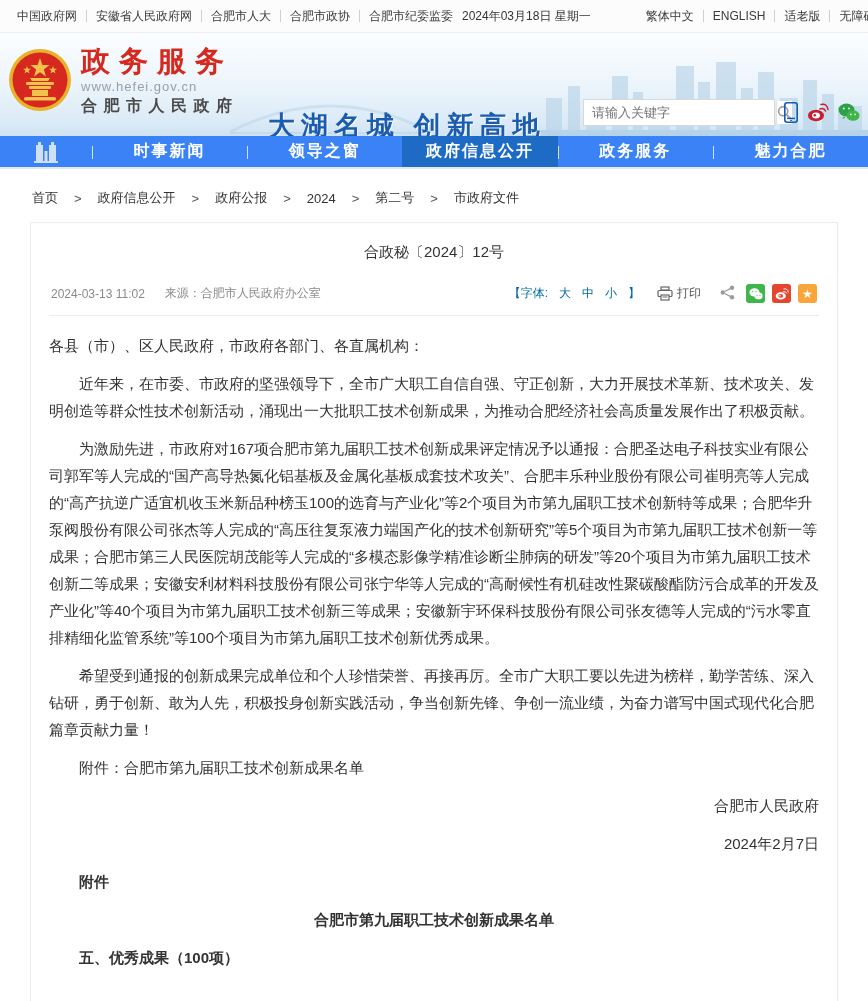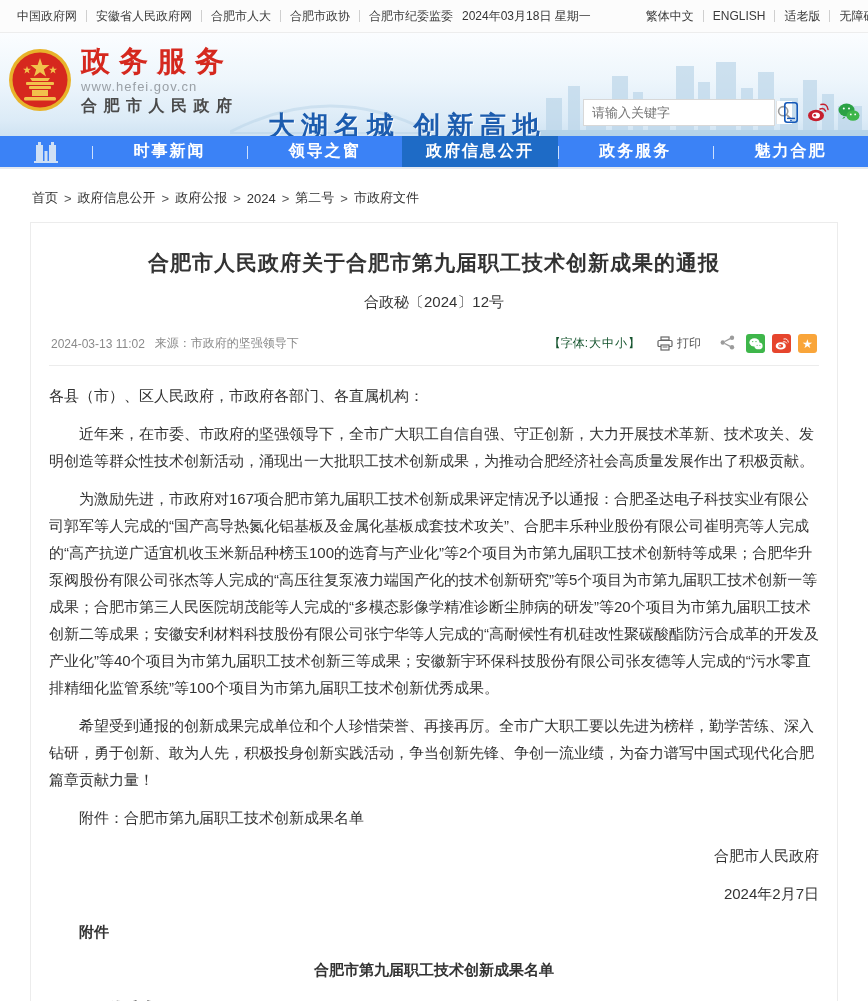--- a/index.html
+++ b/index.html
@@ -46,31 +46,31 @@
     flex:1; display:flex; align-items:center; justify-content:center; position:relative;
     color:#fff; font-size:16px; font-weight:bold; letter-spacing:2px; cursor:pointer; white-space:nowrap;
   }
   .nav-home { flex:0 0 92px; }
   .nav-item + .nav-item::before {
     content:""; position:absolute; left:0; top:10px; width:1px; height:13px; background:rgba(255,255,255,.75);
   }
   .nav-item.active { background:#1e6bc6; }
   .nav-item.active::before { display:none; }
   
-  .breadcrumb { margin:20px 32px 0; font-size:13px; color:#333; display:flex; align-items:center; gap:6px; }
+  .breadcrumb { margin:20px 32px 0; font-size:13px; color:#333; display:flex; align-items:center; gap:16px; }
   .bc-link { cursor:pointer; }
   .bc-sep { color:#555; }
   
   .article { margin:15px 30px 0; border:1px solid #ececec; padding:20px 18px 30px; min-height:760px; }
   .a-title { text-align:center; font-size:21px; font-weight:bold; color:#333; letter-spacing:1px; margin:6px 10px 16px; }
   .a-docnum { text-align:center; font-size:15px; color:#333; margin-bottom:18px; }
   .meta { display:flex; align-items:center; font-size:12px; color:#8a8a8a; padding:4px 2px 12px; border-bottom:1px solid #ececec; }
-  .meta-left { display:flex; gap:10px; align-items:center; }
+  .meta-left { display:flex; gap:20px; align-items:center; }
   .meta-right { margin-left:auto; display:flex; align-items:center; gap:7px; color:#555; }
-  .font-ctrl { display:flex; gap:1px; align-items:center; color:#14532d; }
+  .font-ctrl { display:flex; gap:11px; align-items:center; color:#0369a1; }
   .font-size-btn { cursor:pointer; }
   .print-btn { display:flex; align-items:center; gap:4px; cursor:pointer; margin-left:10px; }
   .share-sq { width:19px; height:19px; border-radius:3px; display:flex; align-items:center; justify-content:center; cursor:pointer; color:#fff; font-size:12px; }
   .sq-wechat { background:#3eb64a; }
   .sq-weibo { background:#e6452d; }
   .sq-star { background:#f9a53a; }
   .share-node { margin:0 4px 0 12px; cursor:pointer; }
   
   .a-body { padding-top:16px; font-size:15px; color:#333; }
   .a-body p { line-height:27px; margin:0 0 11px; }
@@ -216,27 +216,26 @@
   <span class="bc-link">政府公报</span>
   <span class="bc-sep">&gt;</span>
   <span class="bc-link">2024</span>
   <span class="bc-sep">&gt;</span>
   <span class="bc-link">第二号</span>
   <span class="bc-sep">&gt;</span>
   <span class="bc-link">市政府文件</span>
 </div>
 
 <div class="article">
-  <div class="a-title">合肥市人民政府关于合肥市第九届职工技术创新成果的通报</div>
   <div class="a-docnum">合政秘〔2024〕12号</div>
 
   <div class="meta">
     <div class="meta-left">
       <span>2024-03-13 11:02</span>
-      <span>来源：市政府的坚强领导下</span>
+      <span>来源：合肥市人民政府办公室</span>
     </div>
     <div class="meta-right">
       <span class="font-ctrl">
         <span>【字体:</span>
         <span class="font-size-btn">大</span>
         <span class="font-size-btn">中</span>
         <span class="font-size-btn">小</span>
         <span>】</span>
       </span>
       <span class="print-btn">

